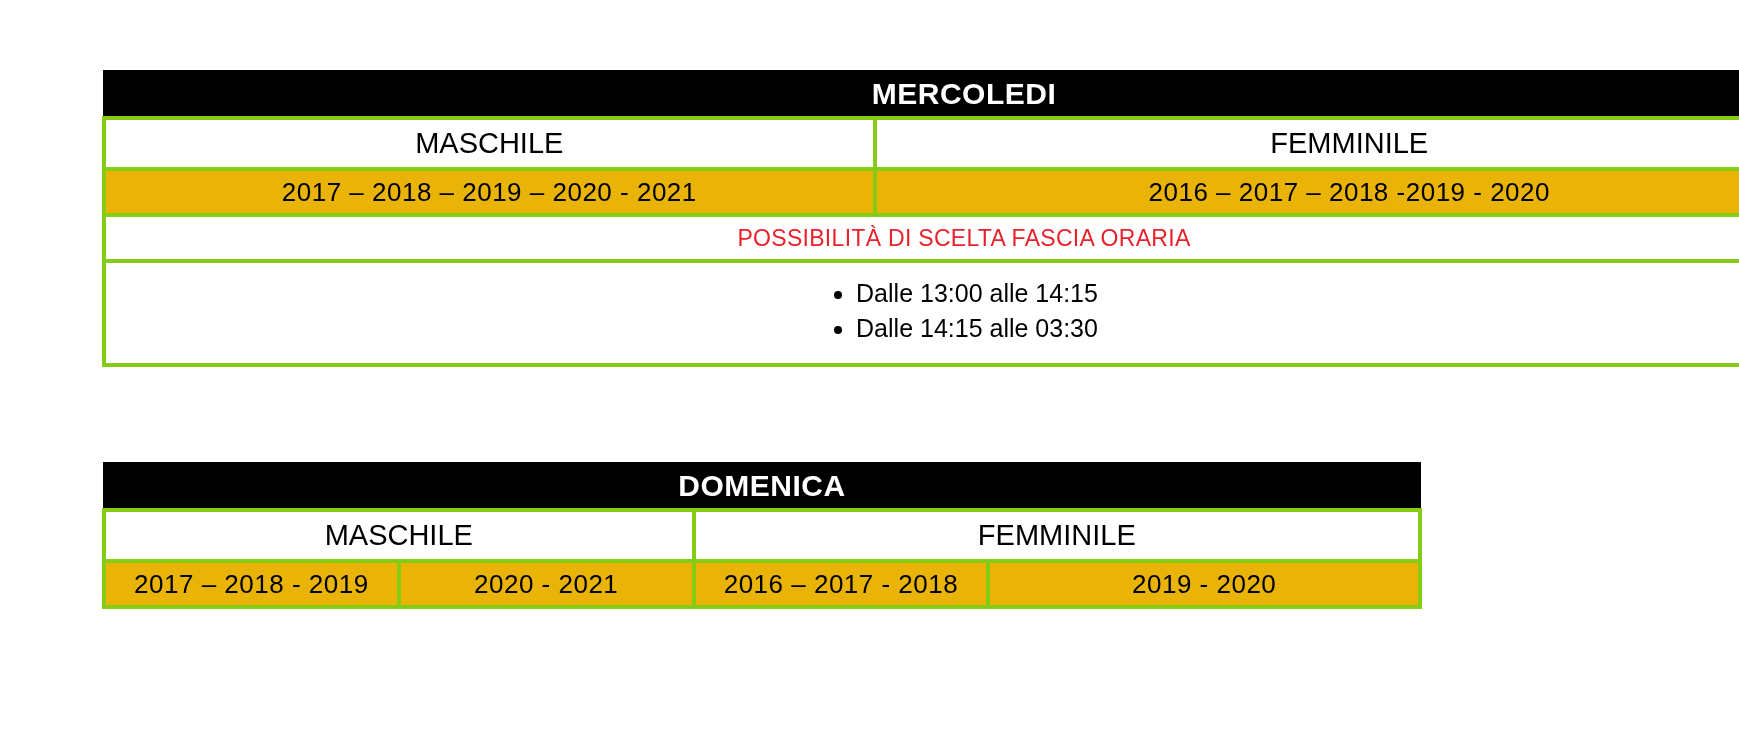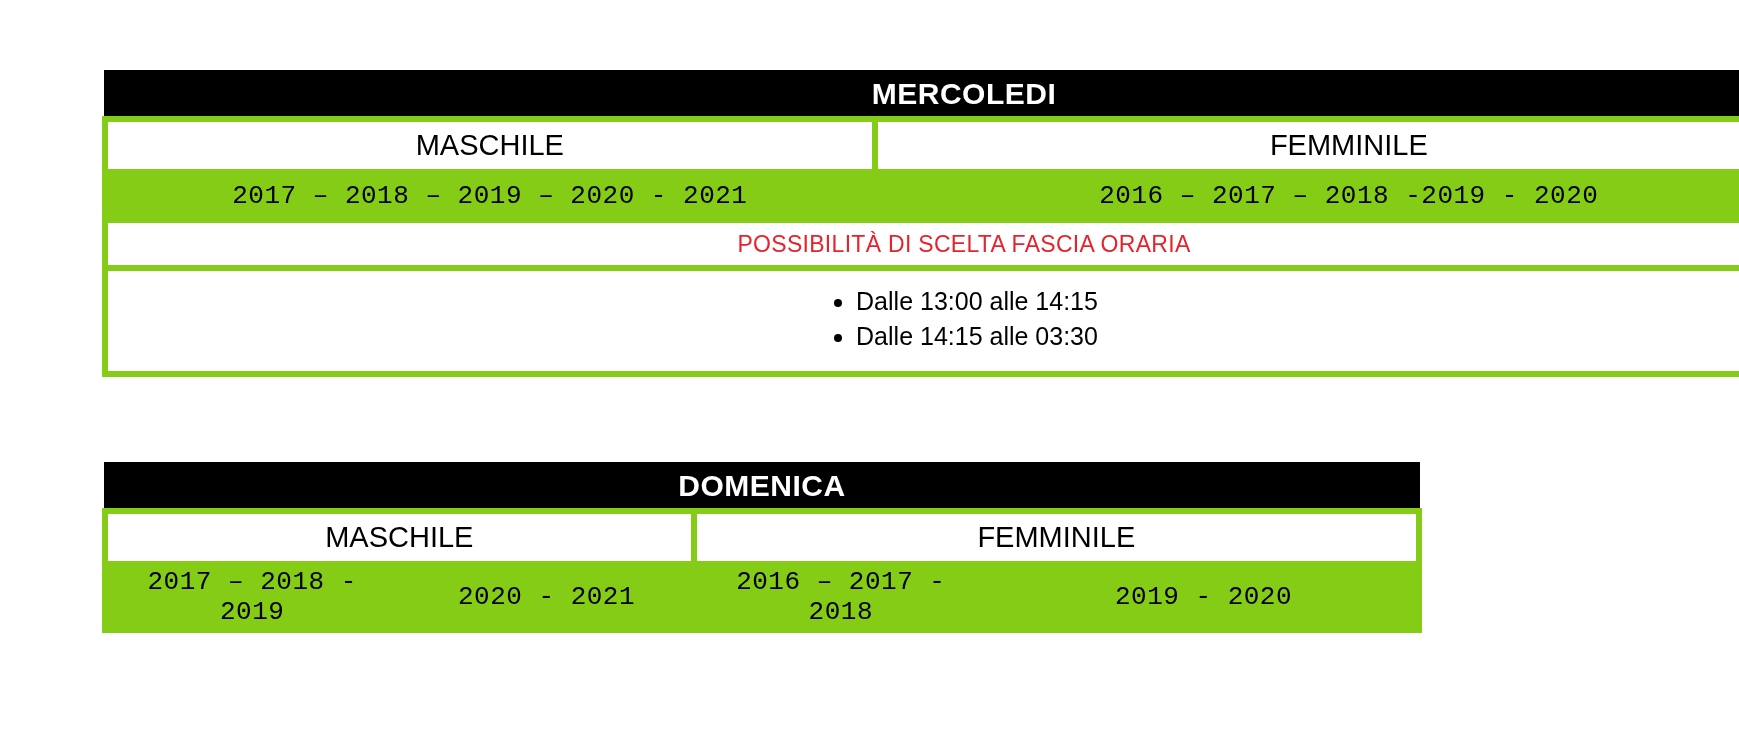--- a/index.html
+++ b/index.html
@@ -20,21 +20,21 @@
     height: 746px;
   }
 
   .sched-table {
     position: absolute;
     border-collapse: collapse;
     table-layout: fixed;
     background: #ffffff;
   }
   .sched-table td {
-    border: 6px solid #84cc16;
+    border: 4px solid #84cc16;
     text-align: center;
     vertical-align: middle;
     padding: 0;
   }
 
   
   #table-mercoledi {
     left: 102px;
     top: 70px;
     width: 1724px;
@@ -56,25 +56,24 @@
     border: 2px solid #000000;
   }
 
   .row-gender td {
     font-size: 29px;
     height: 47px;
     font-weight: normal;
   }
 
   .row-years td {
-    background: #84cc16;
+    background: #eab308;
     font-size: 26px;
     height: 42px;
     letter-spacing: 0.5px;
-    font-family: Liberation Mono, monospace;
   }
 
   .row-notice td {
     height: 42px;
     font-size: 23px;
     color: #e8212a;
     letter-spacing: 0.3px;
   }
 
   .row-slots td {

